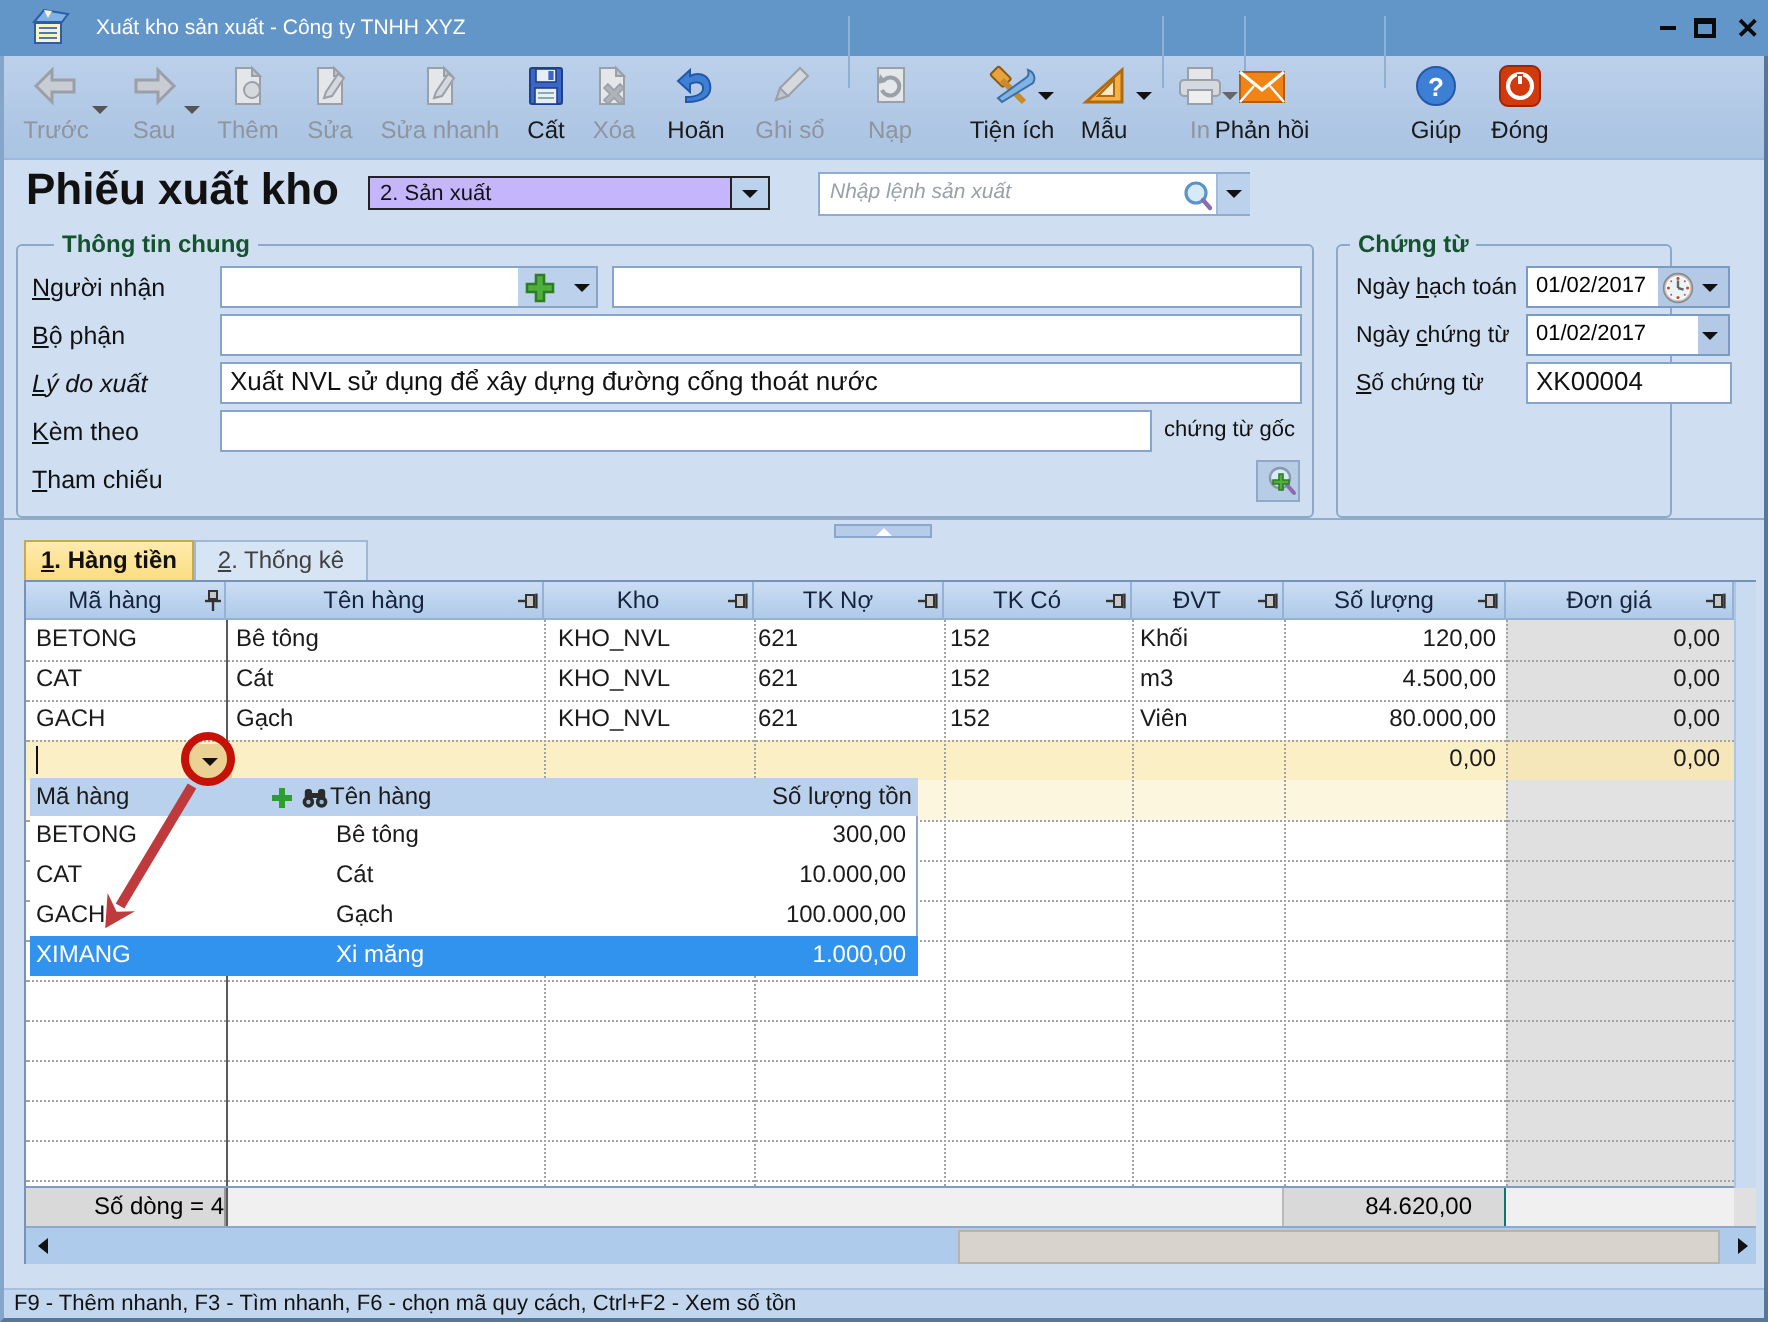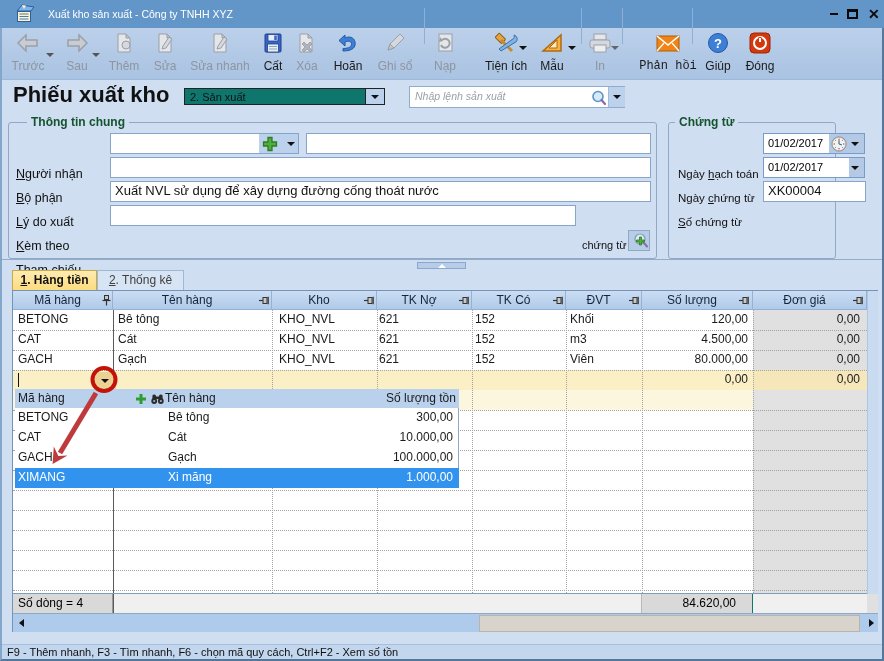--- a/index.html
+++ b/index.html
@@ -13,27 +13,27 @@
   
   #toolbar{position:absolute;left:2px;top:28px;width:880px;height:52px;background:linear-gradient(#BCD0EA,#A9C3E2);border-bottom:1px solid #9DB8DA;}
   .tbtn{position:absolute;top:4px;text-align:center;}
   .tbico{display:block;margin:0 auto 2px auto;height:22px;}
   .tbl{font-size:12px;color:#1a1a1a;white-space:nowrap;}
   .tbl.dis{color:#8E959E;}
   .tsep{position:absolute;top:8px;width:1px;height:36px;background:#8FAFD4;}
   .tcaret{position:absolute;width:0;height:0;border-left:4px solid transparent;border-right:4px solid transparent;border-top:4px solid #333;}
   
   #pagetitle{position:absolute;left:13px;top:82px;font-size:22px;font-weight:bold;color:#111;}
-  .combo{position:absolute;background:#0f766e;border:1px solid #111;}
+  .combo{position:absolute;background:#c4b5fd;border:1px solid #111;}
   .combobtn{position:absolute;right:0;top:0;bottom:0;width:19px;background:#BCD2EC;border-left:1px solid #111;}
   .caret{position:absolute;left:50%;top:50%;margin-left:-4px;margin-top:-2px;width:0;height:0;border-left:4px solid transparent;border-right:4px solid transparent;border-top:4px solid #111;}
   
   .group{position:absolute;border:1px solid #8FA8C8;border-radius:3px;}
   .gtitle{position:absolute;top:-8px;left:18px;background:#CFDEF1;padding:0 4px;font-size:12px;font-weight:bold;color:#14532d;}
-  .lbl{position:absolute;font-size:12.5px;color:#111;white-space:nowrap;margin-top:30px;}
+  .lbl{position:absolute;font-size:12.5px;color:#111;white-space:nowrap;}
   .fld{position:absolute;background:#fff;border:1px solid #86A5C8;font-size:12px;color:#111;padding:2px 4px;white-space:nowrap;overflow:hidden;}
   u{text-decoration:underline;}
   
   .tab{position:absolute;top:270px;height:20px;font-size:12px;text-align:center;line-height:19px;}
   
   .hcell{position:absolute;top:290px;height:19px;background:linear-gradient(#CBDDF3,#AFCAE9);border-right:1px solid #96B1D3;border-bottom:1px solid #96B1D3;font-size:12px;color:#15233C;text-align:center;line-height:18px;padding-right:10px;}
   .cell{position:absolute;font-size:12px;color:#1a1a1a;line-height:19px;white-space:nowrap;}
   .num{text-align:right;}
   .dotv{position:absolute;width:1px;border-left:1px dotted #a3a3a3;}
   .doth{position:absolute;height:1px;border-top:1px dotted #a3a3a3;}
@@ -146,21 +146,21 @@
 <div class="tsep" style="left:581px;"></div>
 <div class="tbtn" style="left:586px;top:32px;width:28px;">
 <svg class="tbico" width="26" height="22" viewBox="0 0 26 22">
       <rect x="7" y="2" width="12" height="6" fill="#E4E6E9" stroke="#9AA0A8"></rect>
       <rect x="3" y="8" width="20" height="8" rx="2" fill="#D5D8DC" stroke="#9AA0A8"></rect>
       <rect x="7" y="13" width="12" height="7" fill="#EDEEF0" stroke="#9AA0A8"></rect>
     </svg>
 <span class="tbl dis">In</span></div>
 <div class="tcaret" style="left:611px;top:46px;border-top-color:#666;"></div>
 <div class="tsep" style="left:622px;"></div>
-<div class="tbtn" style="left:637px;top:32px;width:62px;font-family:Liberation Mono, monospace;">
+<div class="tbtn" style="left:600px;top:32px;width:62px;">
 <svg class="tbico" width="28" height="22" viewBox="0 0 28 22">
       <rect x="3" y="4" width="22" height="15" fill="#F08416" stroke="#B05E07"></rect>
       <path d="M3 4 L14 13 L25 4" fill="none" stroke="#fff" stroke-width="1.6"></path>
       <path d="M3 19 L10 11 M25 19 L18 11" fill="none" stroke="#fff" stroke-width="1.2"></path>
     </svg>
 <span class="tbl">Phản hồi</span></div>
 <div class="tsep" style="left:692px;"></div>
 <div class="tbtn" style="left:700px;top:32px;width:36px;">
 <svg class="tbico" width="24" height="22" viewBox="0 0 24 22">
       <circle cx="12" cy="11" r="9.5" fill="#3E7FD6" stroke="#2458A6"></circle>
@@ -193,21 +193,21 @@
       <div class="caret"></div>
     </div>
 </div>
 <div class="abs" style="left:2px;top:259px;width:880px;height:1px;background:#93ACC9;"></div>
 
 <div class="group" style="left:8px;top:122px;width:649px;height:137px;">
   <div class="gtitle">Thông tin chung</div>
 </div>
 <div class="lbl" style="left:16px;top:137px;"><u>N</u>gười nhận</div>
 <div class="lbl" style="left:16px;top:161px;"><u>B</u>ộ phận</div>
-<div class="lbl" style="left:16px;top:185px;"><u>L</u>ý do xuất</div>
+<div class="lbl" style="left:16px;top:185px;font-style:italic;"><u>L</u>ý do xuất</div>
 <div class="lbl" style="left:16px;top:209px;"><u>K</u>èm theo</div>
 <div class="lbl" style="left:16px;top:233px;"><u>T</u>ham chiếu</div>
 <div class="fld" style="left:110px;top:133px;width:189px;height:21px;padding-right:41px;"></div>
 <div class="abs" style="left:259px;top:134px;width:39px;height:19px;background:#BCD2EC;">
   <svg class="abs" style="left:3px;top:2px;" width="16" height="16" viewBox="0 0 16 16">
       <path d="M6 1.5 L10 1.5 L10 6 L14.5 6 L14.5 10 L10 10 L10 14.5 L6 14.5 L6 10 L1.5 10 L1.5 6 L6 6 Z" fill="#4FAF3C" stroke="#2E7D22" stroke-width="1.3"></path>
     </svg>
   <div class="caret" style="left:28px;margin-left:0;"></div>
 </div>
 <div class="fld" style="left:306px;top:133px;width:345px;height:21px;"></div>
@@ -369,21 +369,21 @@
   <div class="cell num" style="left:740px;top:59px;width:107px;">0,00</div>
 
   <div class="abs" style="left:5px;top:82px;width:1px;height:14px;background:#111;"></div>
   <div class="abs" style="left:81px;top:81px;width:22px;height:17px;background:#EBD294;">
       <div class="caret" style="border-top-color:#111;"></div>
     </div>
   <div class="cell num" style="left:629px;top:79px;width:106px;">0,00</div>
   <div class="cell num" style="left:740px;top:79px;width:107px;">0,00</div>
 
   <div class="abs" style="left:0px;top:302px;width:854px;height:1px;background:#7E9CC0;"></div>
-  <div class="abs" style="left:0px;top:303px;width:100px;height:19px;background:#D9D9D9;border-right:1px solid #999;font-size:12px;line-height:19px;padding-left:5px;">Số dòng = 4</div>
+  <div class="abs" style="left:0px;top:303px;width:100px;height:19px;background:#D9D9D9;border-right:1px solid #999;font-size:12px;line-height:19px;padding-left:5px;text-align:right;">Số dòng = 4</div>
   <div class="abs" style="left:101px;top:303px;width:528px;height:19px;background:#F0F0F0;border-right:1px solid #B9B9B9;"></div>
   <div class="abs" style="left:629px;top:303px;width:111px;height:19px;background:#D9D9D9;border-right:1px solid #0f766e;font-size:12px;line-height:19px;text-align:right;padding-right:16px;">84.620,00</div>
   <div class="abs" style="left:740px;top:303px;width:114px;height:19px;background:#F0F0F0;"></div>
   <div class="abs" style="left:854px;top:303px;width:11px;height:19px;background:#E0E0E0;"></div>
 
   <div class="abs" style="left:0px;top:322px;width:865px;height:19px;background:#AECBEB;border-top:1px solid #8FA8C8;">
     <div class="abs" style="left:6px;top:5px;width:0;height:0;border-top:4px solid transparent;border-bottom:4px solid transparent;border-right:5px solid #111;"></div>
     <div class="abs" style="left:466px;top:1px;width:381px;height:17px;background:#D8D4CD;border:1px solid #B9B4AB;"></div>
     <div class="abs" style="left:856px;top:5px;width:0;height:0;border-top:4px solid transparent;border-bottom:4px solid transparent;border-left:5px solid #111;"></div>
   </div>

